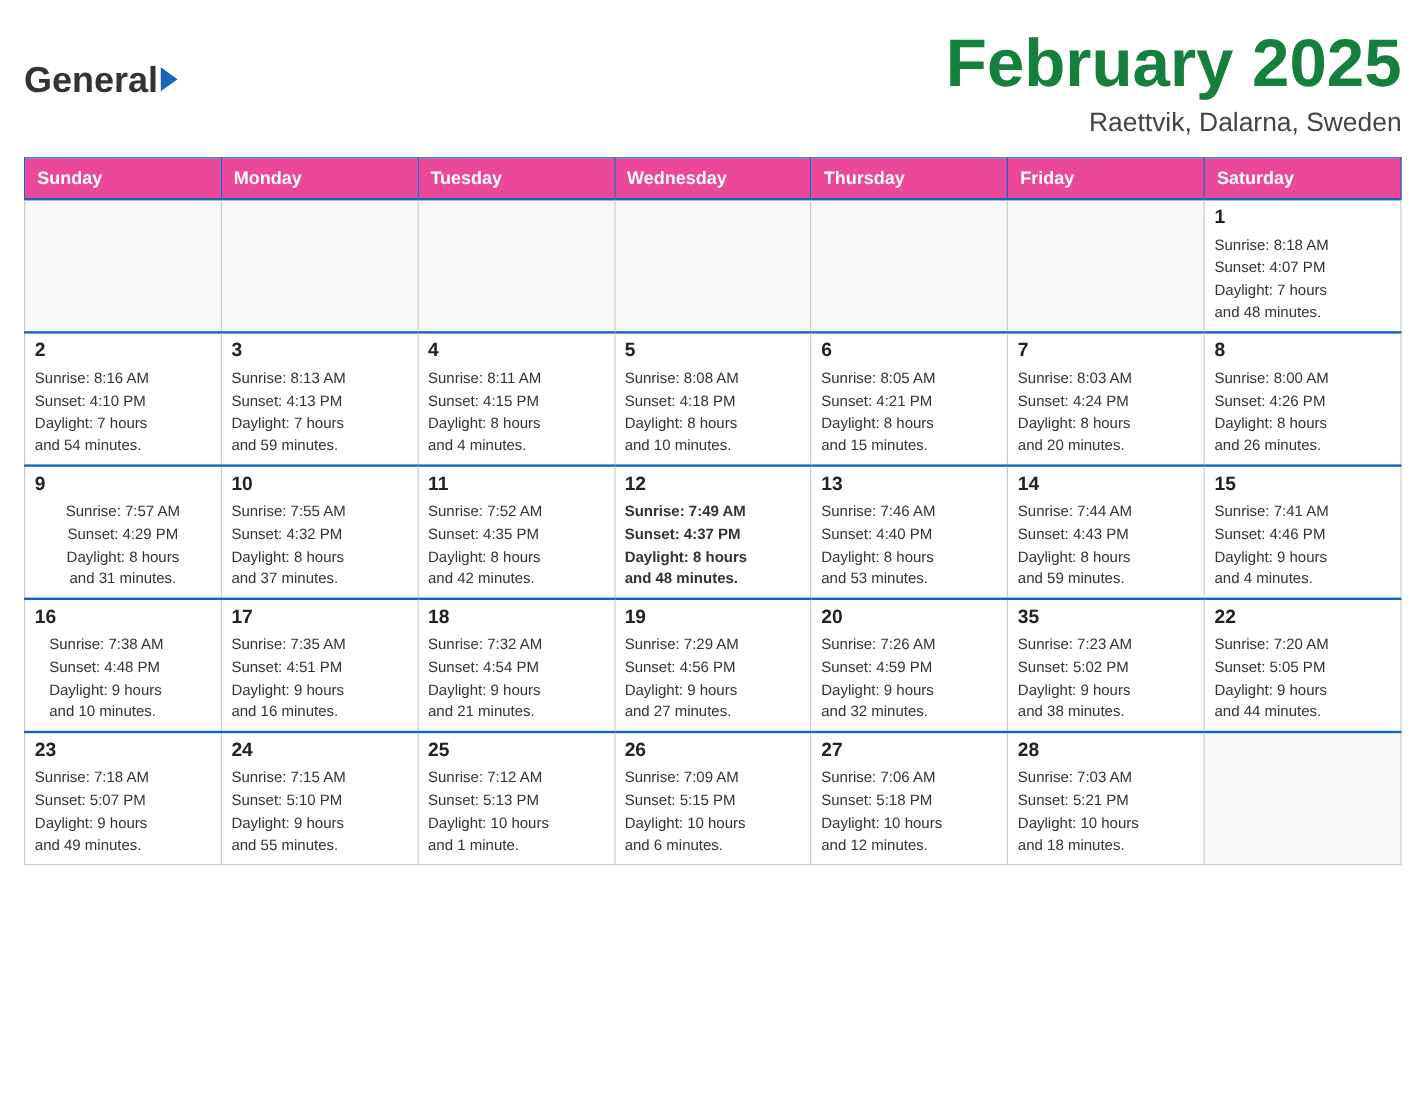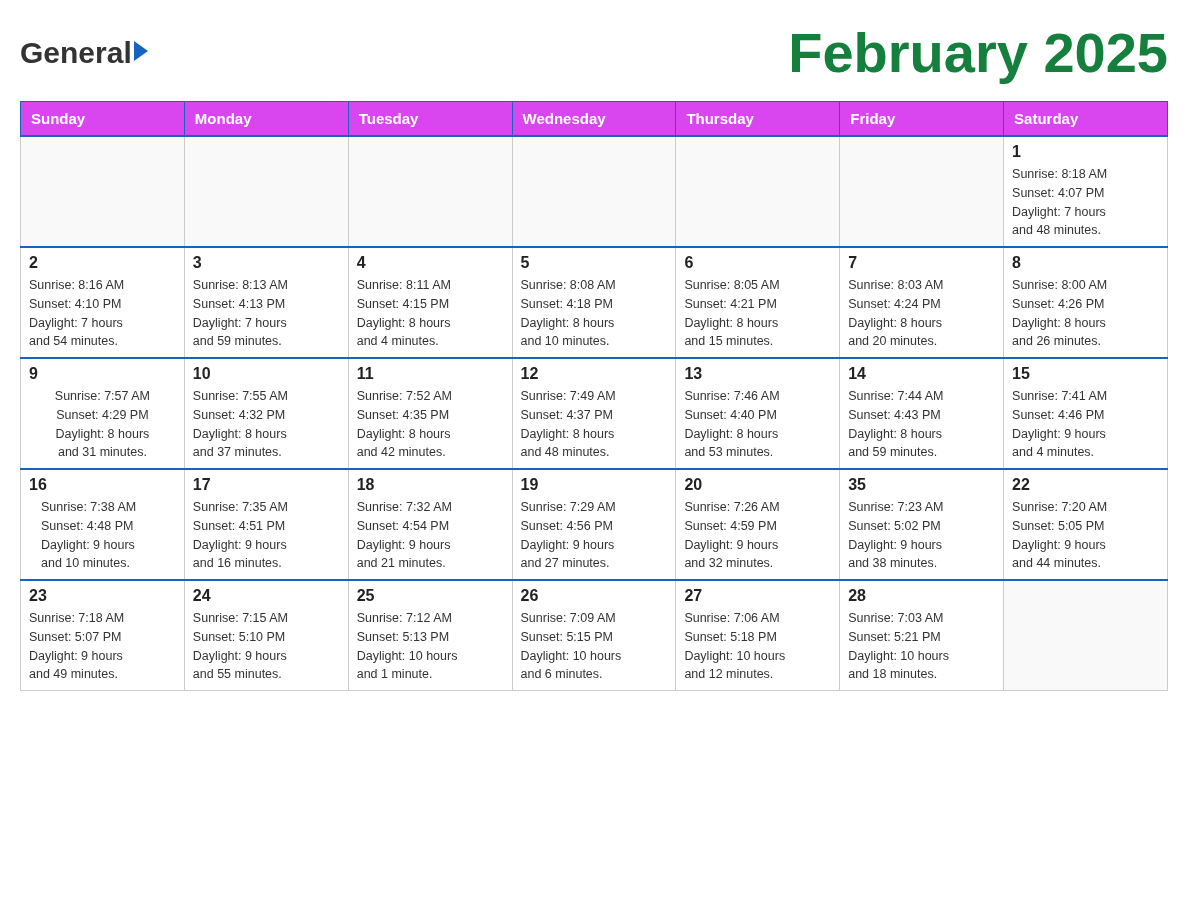--- a/index.html
+++ b/index.html
@@ -33,21 +33,21 @@
       font-size: 22px;
       color: #444;
       margin-top: 4px;
     }
     .calendar-table {
       width: 100%;
       border-collapse: collapse;
       border: 1px solid #aaa;
     }
     .calendar-table th {
-      background: #d946ef;
+      background: #ec4899;
       color: #fff;
       font-size: 15px;
       font-weight: bold;
       padding: 8px 10px;
       text-align: left;
       border: 1px solid #1565c0;
     }
     .calendar-table td {
       width: 14.28%;
       vertical-align: top;
@@ -118,20 +118,21 @@
 
 <div class="header">
   <div class="logo">
     <div class="logo-wrapper">
       <span class="logo-general">General</span>
       <span class="logo-arrow"></span>
     </div>
   </div>
   <div class="title-block">
     <div class="calendar-title">February 2025</div>
+    <div class="calendar-subtitle">Raettvik, Dalarna, Sweden</div>
   </div>
 </div>
 
 <table class="calendar-table">
   <thead>
     <tr>
     <th>Sunday</th>
         <th>Monday</th>
         <th>Tuesday</th>
         <th>Wednesday</th>
@@ -224,21 +225,21 @@
         </td>
         <td>
           <span class="day-num">11</span>
           <div class="day-info" style="white-space: pre-line;">Sunrise: 7:52 AM
 Sunset: 4:35 PM
 Daylight: 8 hours
 and 42 minutes.</div>
         </td>
         <td>
           <span class="day-num">12</span>
-          <div class="day-info" style="white-space: pre-line;">Sunrise: 7:49 AM
+          <div class="day-info" style="white-space: pre-line; font-weight: bold;">Sunrise: 7:49 AM
 Sunset: 4:37 PM
 Daylight: 8 hours
 and 48 minutes.</div>
         </td>
         <td>
           <span class="day-num">13</span>
           <div class="day-info" style="white-space: pre-line;">Sunrise: 7:46 AM
 Sunset: 4:40 PM
 Daylight: 8 hours
 and 53 minutes.</div>

